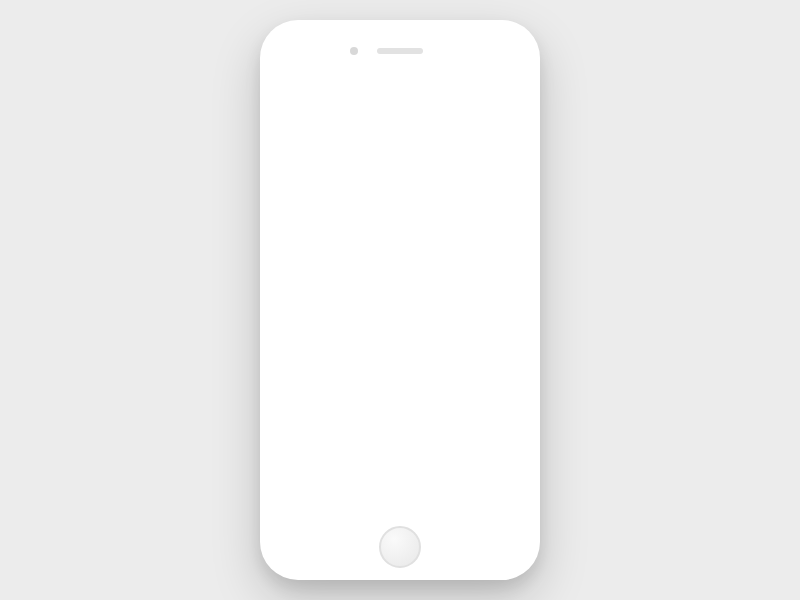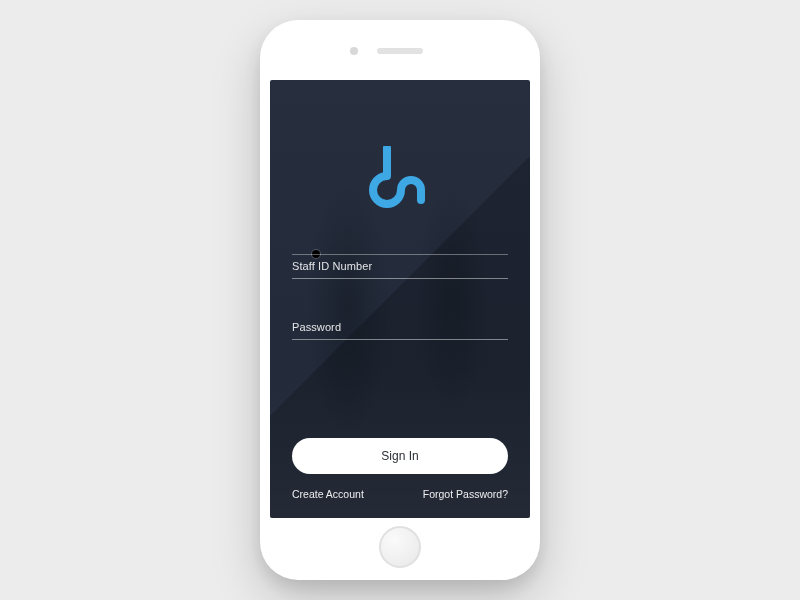--- a/index.html
+++ b/index.html
@@ -151,46 +151,15 @@
       cursor: pointer;
     }
   </style>
 </head>
 <body>
 
 <div class="phone-frame">
   <div class="camera"></div>
   <div class="speaker"></div>
 
-  <div class="screen">
-    <div class="screen-inner">
-
-      <div class="logo-wrap">
-        <svg width="70" height="62" viewBox="0 0 70 62">
-          <path d="M22 2 L22 30
-                   A14 14 0 1 0 36 44
-                   A10 10 0 0 1 46 34
-                   A10 10 0 0 1 56 44
-                   L56 54" fill="none" stroke="#3ea8e5" stroke-width="8" stroke-linecap="round" stroke-linejoin="round"></path>
-        </svg>
-      </div>
-
-      <div class="form">
-        <div class="field">
-          <input type="text" placeholder="Staff ID Number" style="">
-        </div>
-        <div class="field">
-          <input type="password" placeholder="Password" style="">
-        </div>
-      </div>
-
-      <button class="signin-btn">Sign In</button>
-
-      <div class="links">
-        <a>Create Account</a>
-        <a>Forgot Password?</a>
-      </div>
-
-    </div>
-  </div>
 
   <div class="home-btn"></div>
 </div>
 
 </body></html>

